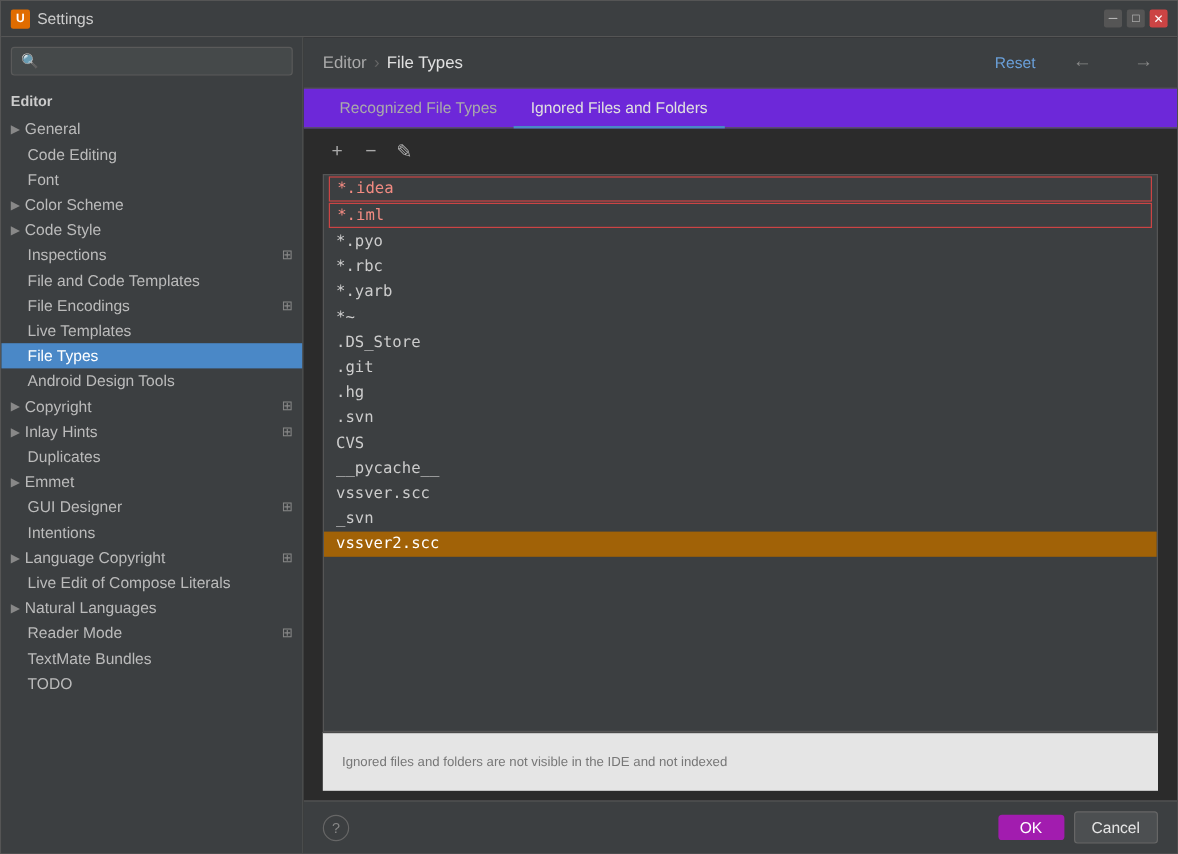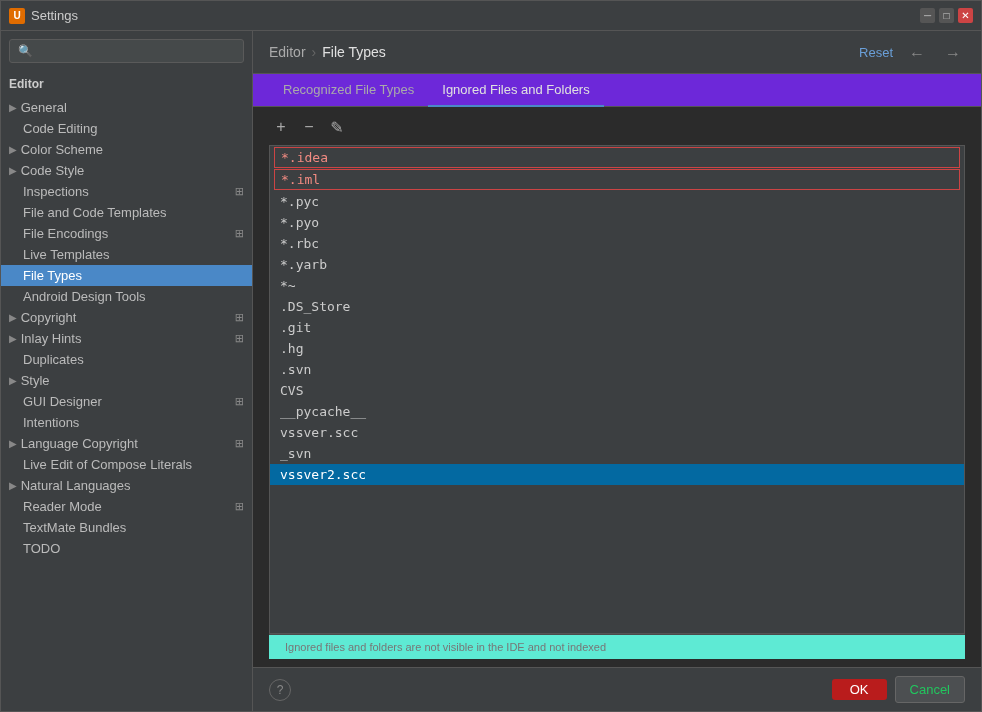--- a/index.html
+++ b/index.html
@@ -162,21 +162,21 @@
       align-items: center;
       gap: 6px;
       font-size: 14px;
       color: #aaa;
     }
     .breadcrumb .sep { color: #666; }
     .breadcrumb .current { color: #e0e0e0; font-weight: 500; }
     .header-actions {
       margin-left: auto;
       display: flex;
-      gap: 12px;
+      gap: 27px;
     }
     .reset-btn {
       background: none;
       border: none;
       color: #6a9fd8;
       cursor: pointer;
       font-size: 13px;
     }
     .nav-btn {
       background: none;
@@ -243,60 +243,60 @@
     .file-list::-webkit-scrollbar-track { background: #3c3f41; }
     .file-list::-webkit-scrollbar-thumb { background: #555; border-radius: 4px; }
 
     .file-item {
       padding: 3px 10px;
       font-size: 13px;
       color: #ccc;
       cursor: pointer;
       font-family: monospace;
     }
-    .file-item.selected { background: #0369a1; color: white; }
+    .file-item.selected { background: #a16207; color: white; }
     .file-item.highlighted {
       background: transparent;
       color: #f28b82;
       border: 1px solid #cc4444;
       margin: 1px 4px;
       padding: 2px 6px;
     }
 
     .status-bar {
-      padding: 6px 16px;
+      padding: 18px 16px;
       font-size: 11px;
       color: #777;
-      background: #5eead4;
+      background: #e5e5e5;
       border-top: 1px solid #4a4a4a;
       flex-shrink: 0;
     }
 
     .bottom-bar {
       display: flex;
       justify-content: flex-end;
       align-items: center;
       padding: 8px 16px;
       border-top: 1px solid #555;
       background: #3c3f41;
       gap: 8px;
       flex-shrink: 0;
     }
     .ok-btn {
-      background: #b91c1c;
+      background: #a21caf;
       color: white;
       border: none;
       padding: 3px 18px;
       border-radius: 3px;
       cursor: pointer;
       font-size: 13px;
     }
     .cancel-btn {
       background: #4c4f51;
-      color: #22c55e;
+      color: #e5e5e5;
       border: 1px solid #666;
       padding: 5px 14px;
       border-radius: 3px;
       cursor: pointer;
       font-size: 13px;
     }
 
     .help-btn {
       background: none;
       border: 1px solid #666;
@@ -332,20 +332,23 @@
       </div>
       <div class="sidebar-section-label">Editor</div>
       <div class="sidebar-list" id="sidebar-list">
       <div class="sidebar-group">
             <span class="arrow">▶</span>
             <span>General</span>
           </div>
           <div class="sidebar-item">
             <span>Code Editing</span>
           </div>
+          <div class="sidebar-item">
+            <span>Font</span>
+          </div>
           <div class="sidebar-group">
             <span class="arrow">▶</span>
             <span>Color Scheme</span>
           </div>
           <div class="sidebar-group">
             <span class="arrow">▶</span>
             <span>Code Style</span>
           </div>
           <div class="sidebar-item">
             <span>Inspections</span>
@@ -375,21 +378,21 @@
           <div class="sidebar-group">
             <span class="arrow">▶</span>
             <span>Inlay Hints</span>
             <span class="badge">⊞</span>
           </div>
           <div class="sidebar-item">
             <span>Duplicates</span>
           </div>
           <div class="sidebar-group">
             <span class="arrow">▶</span>
-            <span>Style</span>
+            <span>Emmet</span>
           </div>
           <div class="sidebar-item">
             <span>GUI Designer</span>
             <span class="badge">⊞</span>
           </div>
           <div class="sidebar-item">
             <span>Intentions</span>
           </div>
           <div class="sidebar-group">
             <span class="arrow">▶</span>
@@ -438,21 +441,20 @@
       <div class="panel-content">
         <div class="toolbar">
           <button class="tool-btn">+</button>
           <button class="tool-btn">−</button>
           <button class="tool-btn">✎</button>
         </div>
 
         <div class="file-list" id="file-list">
         <div class="file-item highlighted">*.idea</div>
             <div class="file-item highlighted">*.iml</div>
-            <div class="file-item">*.pyc</div>
             <div class="file-item">*.pyo</div>
             <div class="file-item">*.rbc</div>
             <div class="file-item">*.yarb</div>
             <div class="file-item">*~</div>
             <div class="file-item">.DS_Store</div>
             <div class="file-item">.git</div>
             <div class="file-item">.hg</div>
             <div class="file-item">.svn</div>
             <div class="file-item">CVS</div>
             <div class="file-item">__pycache__</div>

